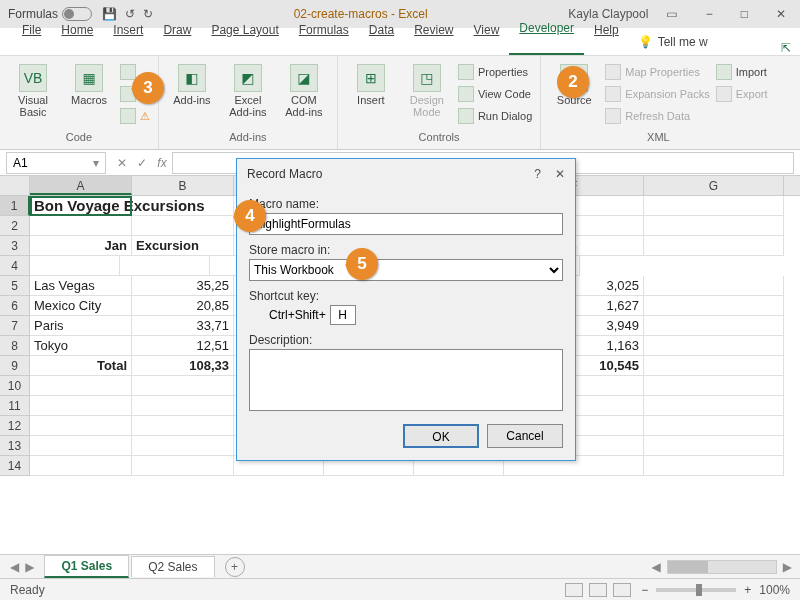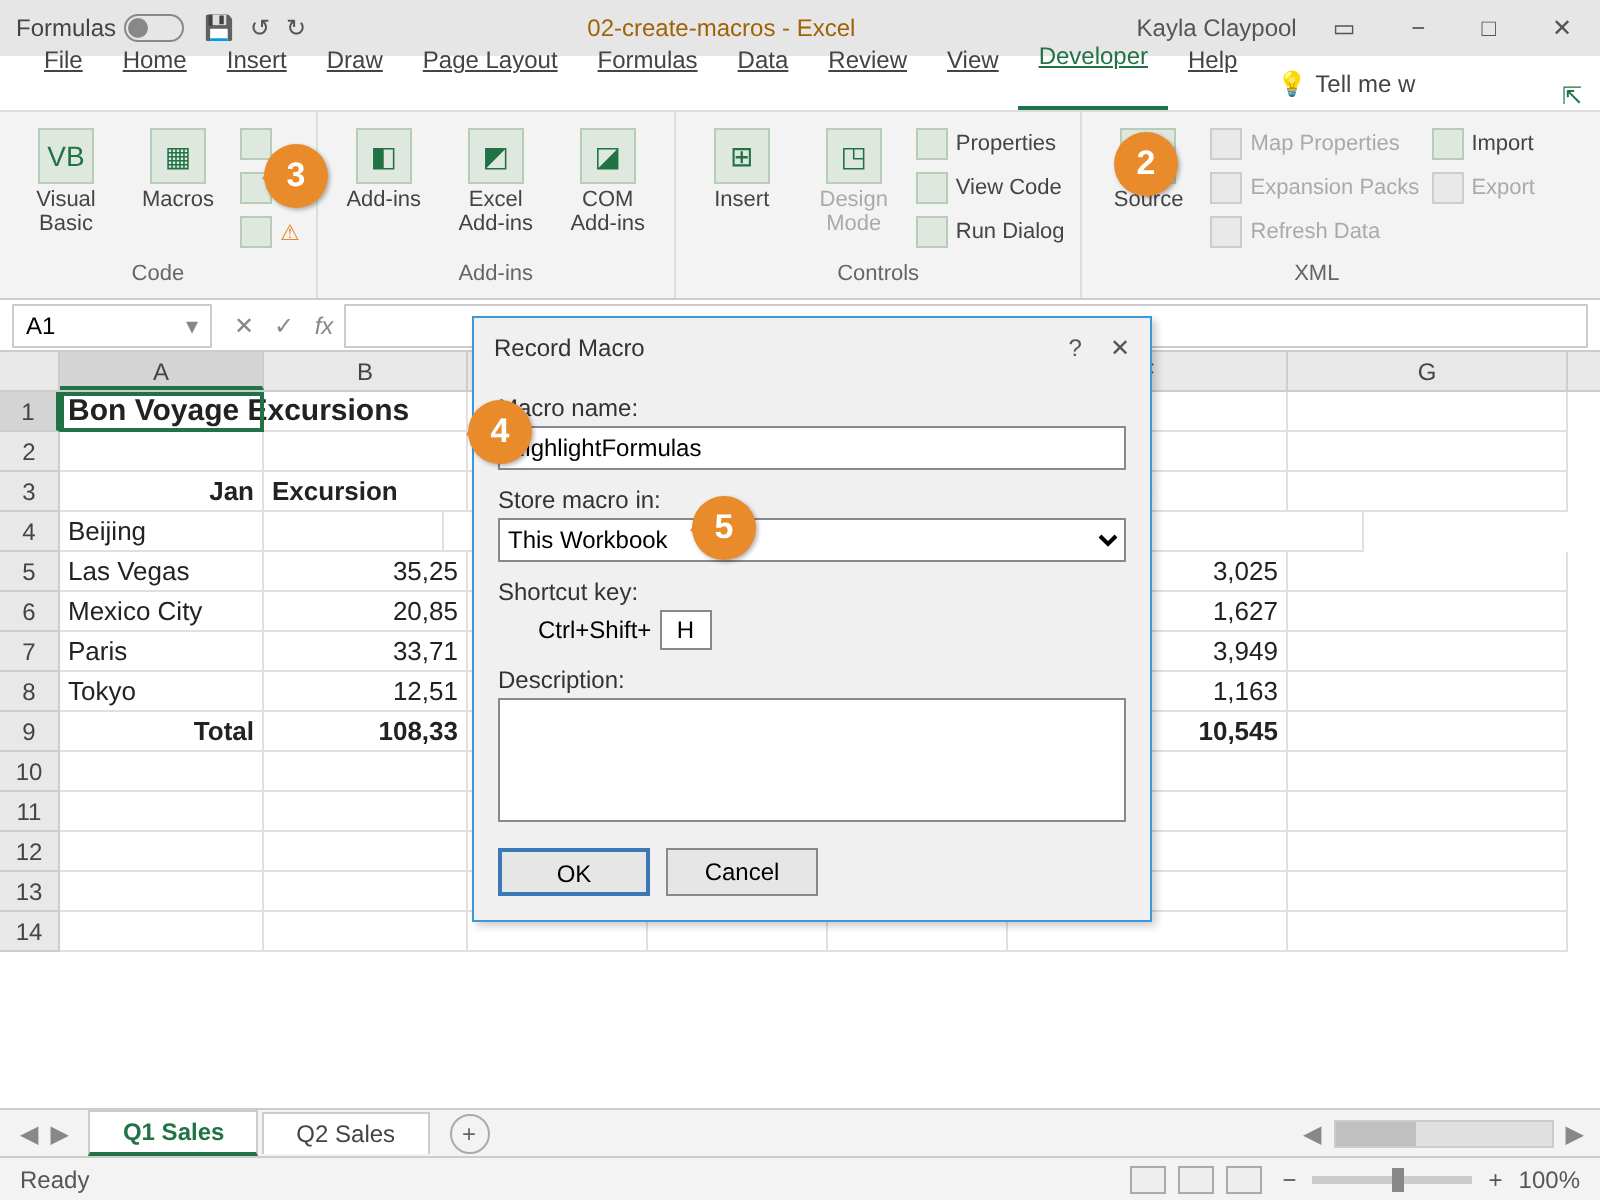--- a/index.html
+++ b/index.html
@@ -86,21 +86,21 @@
 .dialog .dtitle .spacer { flex:1; }
 .dialog .dtitle .dctrl { display:flex; gap:14px; color:#555; }
 .dialog .dbody { padding:8px 12px 12px; }
 .dialog label { display:block; color:#333; font-size:12px; margin-bottom:2px; }
 .dialog .u { text-decoration: underline; }
 .dialog input[type=text] { width:100%; height:22px; border:1px solid #888; background:#fff; padding:0 4px; font-size:12px; }
 .dialog .shortcut { display:flex; align-items:center; gap:4px; margin-left:20px; }
 .dialog .shortcut input { width:26px; height:20px; text-align:center; }
 .dialog select { width:100%; height:22px; border:1px solid #888; background:#fff; font-size:12px; }
 .dialog textarea { width:100%; height:62px; border:1px solid #888; background:#fff; resize:none; }
-.dialog .dbtns { display:flex; gap:8px; margin-top:10px; }
+.dialog .dbtns { display:flex; justify-content:flex-end; gap:8px; margin-top:10px; }
 .dialog .dbtn { width:76px; height:24px; border:1px solid #888; background:#e6e6e6; text-align:center; line-height:22px; font-size:12px; }
 .dialog .dbtn.primary { border:2px solid #3b78b5; }
 .dialog .frow { margin-bottom:8px; }
 
 
 .callout { position:absolute; width:32px; height:32px; background:#e98b2b; border-radius:50%; color:#fff; font-weight:bold; font-size:17px; text-align:center; line-height:32px; box-shadow:1px 1px 2px rgba(0,0,0,.3); }
 .callout::before { content:""; position:absolute; left:-6px; top:12px; border:5px solid transparent; border-right-color:#e98b2b; }
 .callout.point-down::before { left:12px; top:auto; bottom:-6px; border:5px solid transparent; border-top-color:#e98b2b; }
 </style>
 </head>
@@ -299,21 +299,20 @@
         <div class="cell wB bold right">Jan</div>
         <div class="cell wA bold">Excursion</div>
         <div class="cell wC"></div>
         <div class="cell wD"></div>
         <div class="cell wE"></div>
         <div class="cell wF bold">Rep Bonus</div>
         <div class="cell wG"></div>
       </div>
     <div class="row">
         <div class="rh">4</div>
-        <div class="cell wA">Beijing</div>
         <div class="cell wC"></div>
         <div class="cell wD"></div>
         <div class="cell wE"></div>
         <div class="cell wF right">782</div>
         <div class="cell wG"></div>
       </div>
     <div class="row">
         <div class="rh">5</div>
         <div class="cell wA">Las Vegas</div>
         <div class="cell wB right">35,25</div>

